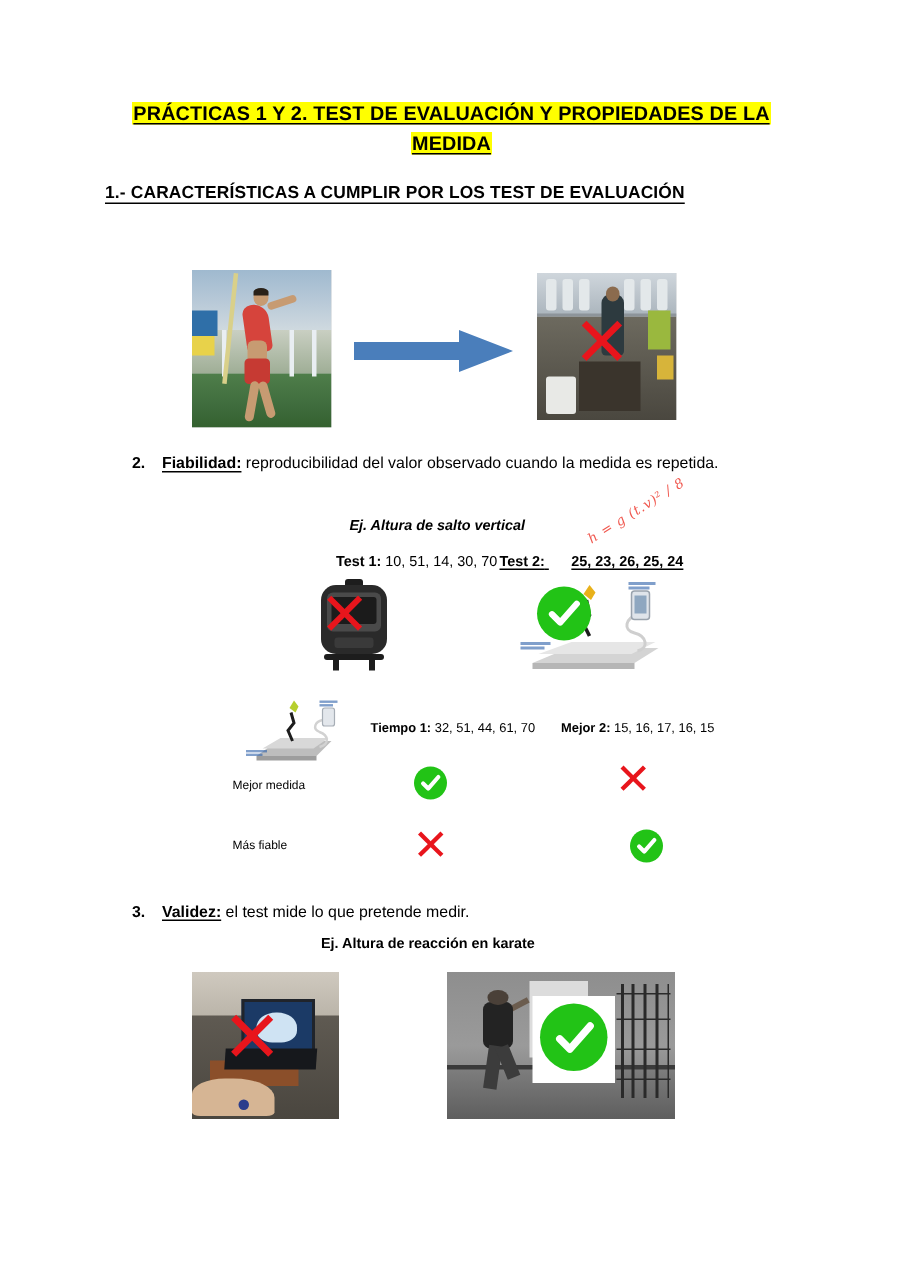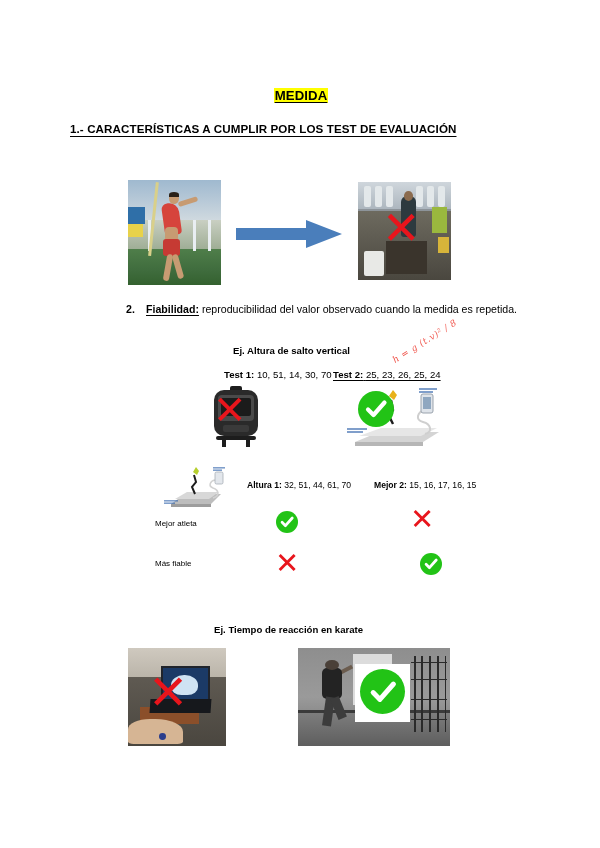--- a/index.html
+++ b/index.html
@@ -321,21 +321,21 @@
     white-space: nowrap;
     letter-spacing: 0.6px;
   }
 </style>
 </head>
 <body>
 
 <div class="page">
 
   <div class="doc-title">
-    <br>
+    <span class="hl">PRÁCTICAS 1 Y 2. TEST DE EVALUACIÓN Y PROPIEDADES DE LA</span><br>
     <span class="hl">MEDIDA</span>
   </div>
 
   <div class="section-heading">1.- CARACTERÍSTICAS A CUMPLIR POR LOS TEST DE EVALUACIÓN</div>
 
 
   <div class="photo ph-javelin" style="left:128px; top:180px; width:93px; height:105px;">
     <div class="inner">
       <div class="sky"></div>
       <div class="mid"></div>
@@ -377,36 +377,36 @@
       <div class="greenbox"></div>
       <div class="yellowbox"></div>
       <div class="person"></div>
       <div class="phead"></div>
       <div class="bike"></div>
       <div class="bucket"></div>
     </div>
   </div>
   <div class="mark-x" style="left:382px; top:205px; font-size:46px;">✕</div>
 
-  <div class="list-item" style="left:88px; top:302px;margin-left:38px;">
+  <div class="list-item" style="left:88px; top:302px;">
     <span class="list-num">2.</span><span class="term">Fiabilidad:</span><span> reproducibilidad del valor observado cuando la medida es repetida.</span>
   </div>
 
-  <div class="caption" style="left:233px; top:345px;">Ej. Altura de salto vertical</div>
+  <div class="caption" style="left:233px; top:345px;font-style:italic;">Ej. Altura de salto vertical</div>
 
   <div class="handwrite" style="left:396px; top:355px;">h = g (t.v)² / 8</div>
 
   <div class="caption" style="left:192px; top:369px;margin-left:32px;">
     <span>Test 1:</span>
     <span style="font-weight:normal;">10, 51, 14, 30, 70</span>
   </div>
 
   <div class="caption u" style="left:333px; top:369px;">
     <span>Test 2:</span>
-    <span style="font-weight:normal;">25, 23, 26, 25, 24</span>
+    <span style="font-weight:bold;margin-left:15px;">25, 23, 26, 25, 24</span>
   </div>
 
   <div class="stopwatch" style="left:210px; top:386px; width:52px; height:62px;">
     <svg width="52" height="62" viewBox="0 0 52 62">
       <rect x="20" y="0" width="12" height="6" rx="2" fill="#1d1d1d"></rect>
       <rect x="4" y="4" width="44" height="46" rx="10" fill="#2a2a2a"></rect>
       <rect x="8" y="9" width="36" height="26" rx="4" fill="#4a4a4a"></rect>
       <rect x="11" y="12" width="30" height="18" rx="2" fill="#1b1b1b"></rect>
       <rect x="13" y="39" width="26" height="7" rx="2" fill="#3a3a3a"></rect>
       <rect x="6" y="50" width="40" height="4" rx="2" fill="#1d1d1d"></rect>
@@ -453,49 +453,52 @@
       <path d="M50 32 C57 30, 56 24, 50 22 C45 20, 47 15, 52 14" stroke="#d2d2d2" stroke-width="1.6" fill="none"></path>
       <rect x="52" y="6" width="8" height="12" rx="1.5" fill="#e3e7ec" stroke="#a7aeb6" stroke-width="0.8"></rect>
       <rect x="50" y="1" width="12" height="1.6" fill="#2b5fa8" opacity="0.6"></rect>
       <rect x="50" y="3.4" width="9" height="1.6" fill="#2b5fa8" opacity="0.6"></rect>
       <rect x="1" y="34" width="14" height="1.6" fill="#2b5fa8" opacity="0.6"></rect>
       <rect x="1" y="36.4" width="11" height="1.6" fill="#2b5fa8" opacity="0.6"></rect>
     </svg>
   </div>
 
   <div class="caption" style="left:247px; top:480px; font-size:8.6px;">
-    <span>Altura 1:</span>
+    <span>Tiempo 1:</span>
     <span style="font-weight:normal;">32, 51, 44, 61, 70</span>
   </div>
   <div class="caption" style="left:374px; top:480px; font-size:8.6px;">
     <span>Mejor 2:</span>
     <span style="font-weight:normal;">15, 16, 17, 16, 15</span>
   </div>
 
-  <div class="small-label" style="left:155px; top:519px;">Mejor atleta</div>
+  <div class="small-label" style="left:155px; top:519px;">Mejor medida</div>
   <div class="small-label" style="left:155px; top:559px;">Más fiable</div>
 
   <div class="mark-check" style="left:276px; top:511px; width:22px; height:22px;">
     <svg width="16" height="16" viewBox="0 0 26 26">
       <path d="M5 13.5 L10.5 19 L21.5 6.5" stroke="#ffffff" stroke-width="4.5" fill="none" stroke-linecap="round" stroke-linejoin="round"></path>
     </svg>
   </div>
 
   <div class="mark-x" style="left:410px; top:505px; font-size:29px;">✕</div>
 
   <div class="mark-x" style="left:275px; top:549px; font-size:29px;">✕</div>
 
   <div class="mark-check" style="left:420px; top:553px; width:22px; height:22px;">
     <svg width="16" height="16" viewBox="0 0 26 26">
       <path d="M5 13.5 L10.5 19 L21.5 6.5" stroke="#ffffff" stroke-width="4.5" fill="none" stroke-linecap="round" stroke-linejoin="round"></path>
     </svg>
   </div>
 
-
-  <div class="caption" style="left:214px; top:624px;">Ej. Tiempo de reacción en karate</div>
+  <div class="list-item" style="left:88px; top:601px;">
+    <span class="list-num">3.</span><span class="term">Validez:</span><span> el test mide lo que pretende medir.</span>
+  </div>
+
+  <div class="caption" style="left:214px; top:624px;">Ej. Altura de reacción en karate</div>
 
   <div class="photo ph-laptop" style="left:128px; top:648px; width:98px; height:98px;">
     <div class="inner">
       <div class="floor"></div>
       <div class="desk"></div>
       <div class="box"></div>
       <div class="screen"></div>
       <div class="kbd"></div>
       <div class="hand"></div>
       <div class="nail"></div>

